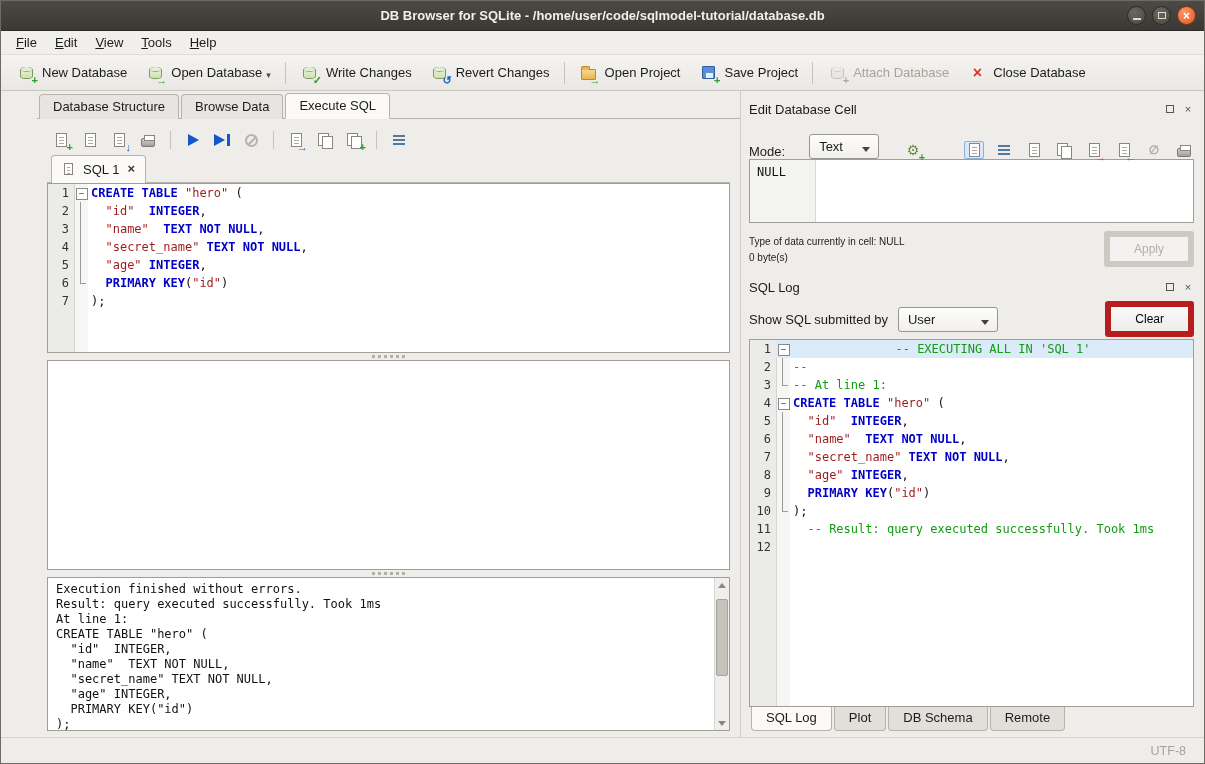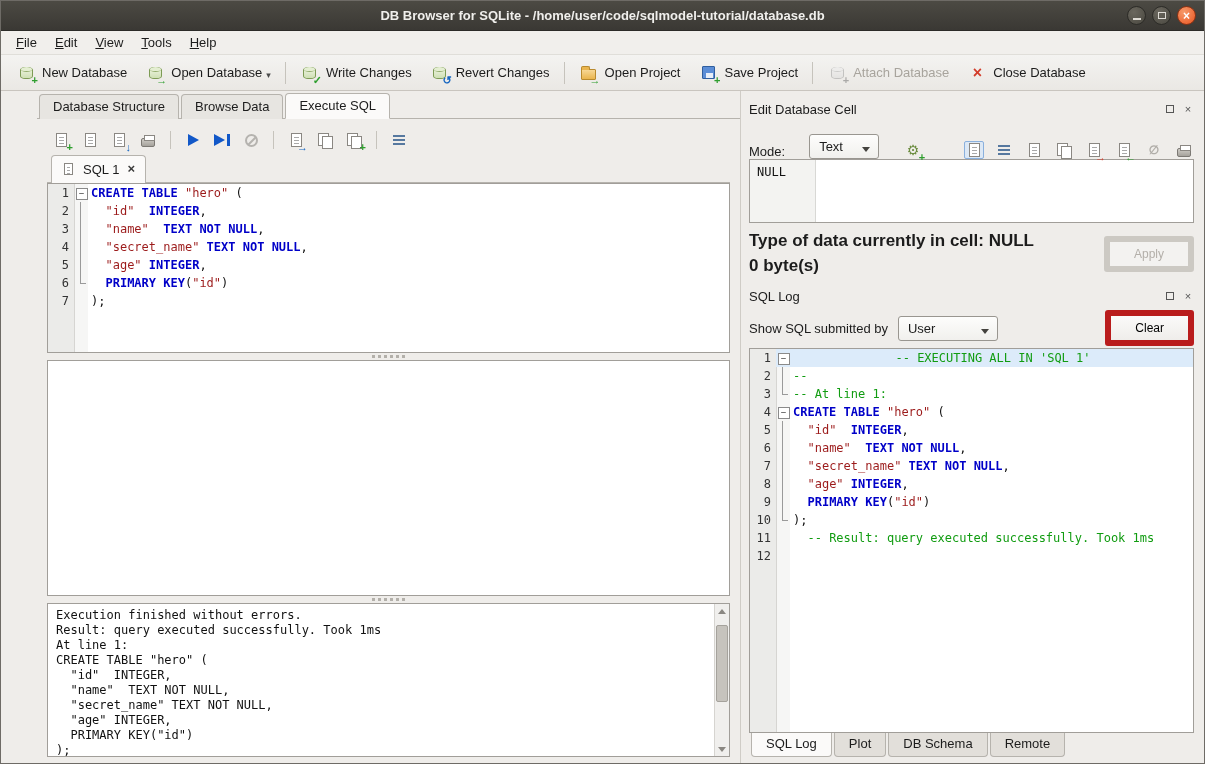--- a/index.html
+++ b/index.html
@@ -124,21 +124,21 @@
 
   .mode-row { flex:none; height:38px; display:flex; align-items:flex-end; gap:24px; }
   .combo { position:relative; border:1px solid #999690; border-radius:3px; background:linear-gradient(#fdfdfc,#f1f0ed); padding:4px 24px 4px 9px; min-width:70px; }
   .combo::after { content:""; position:absolute; right:8px; top:12px; width:0; height:0; border-left:4px solid transparent; border-right:4px solid transparent; border-top:5px solid #44423e; }
   .mode-icons { display:flex; align-items:center; gap:10px; margin-left:8px; flex:1; justify-content:flex-end; }
 
   .cell-box { flex:none; height:64px; background:#fff; border:1px solid #a19e99; display:flex; }
   .cell-strip { width:66px; flex:none; background:#f3f3f1; border-right:1px solid #d8d8d5; padding:5px 0 0 7px; font-family:"DejaVu Sans Mono",monospace; font-size:12px; color:#111; }
 
   .cellinfo { flex:none; padding:8px 0 4px; display:flex; justify-content:space-between; align-items:center; }
-  .cellinfo .texts { display:flex; flex-direction:column; gap:5px; font-size:17px;font-weight:bold; }
+  .cellinfo .texts { display:flex; flex-direction:column; gap:5px; font-size:10px; }
   .btn { border:6px solid #b91c1c; background:linear-gradient(#fbfaf9,#efedea); padding:5px 24px; border-radius:3px; font-size:12px; font-family:inherit; }
   .btn.disabled { color:#b3afa9; border-color:#ccc9c3; background:#f3f2f0; }
 
   .filter-row { flex:none; height:40px; display:flex; align-items:center; gap:10px; }
   .filter-row .spacer { flex:1; }
 
   .log-editor { flex:1; min-height:0; margin-bottom:0; }
 
   .bottom-tabs { flex:none; height:30px; display:flex; padding:0 0 0 2px; align-items:flex-start; }
   .btab { padding:4px 14px 5px; border:1px solid #b6b3ad; border-top:none; border-radius:0 0 4px 4px; background:#e2dfda; margin-right:2px; margin-top:-1px; }
@@ -525,14 +525,17 @@
       <div class="bottom-tabs">
         <div class="btab active"><span>SQL Log</span></div>
         <div class="btab"><span>Plot</span></div>
         <div class="btab"><span>DB Schema</span></div>
         <div class="btab"><span>Remote</span></div>
       </div>
 
     </div>
   </div>
 
+  <div class="statusbar">
+    <span>UTF-8</span>
+  </div>
 
 </div>
 
 </body></html>

